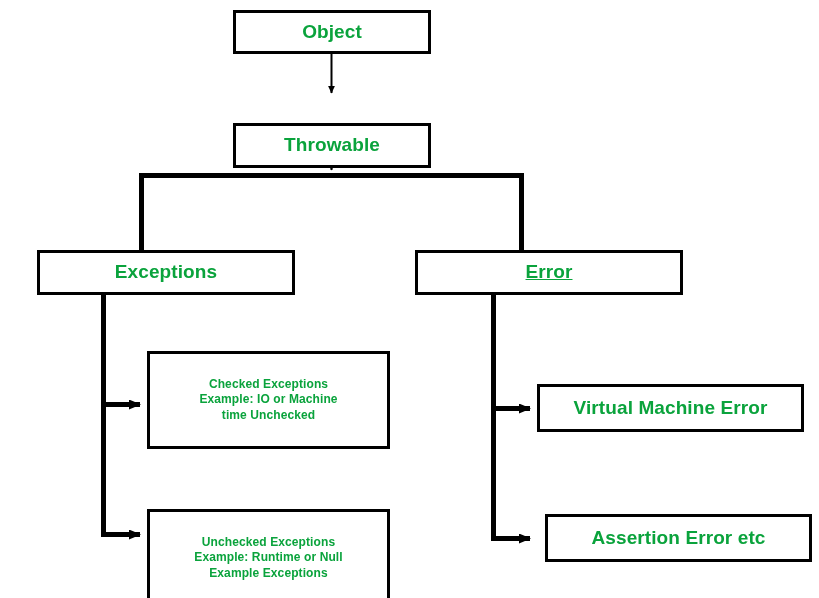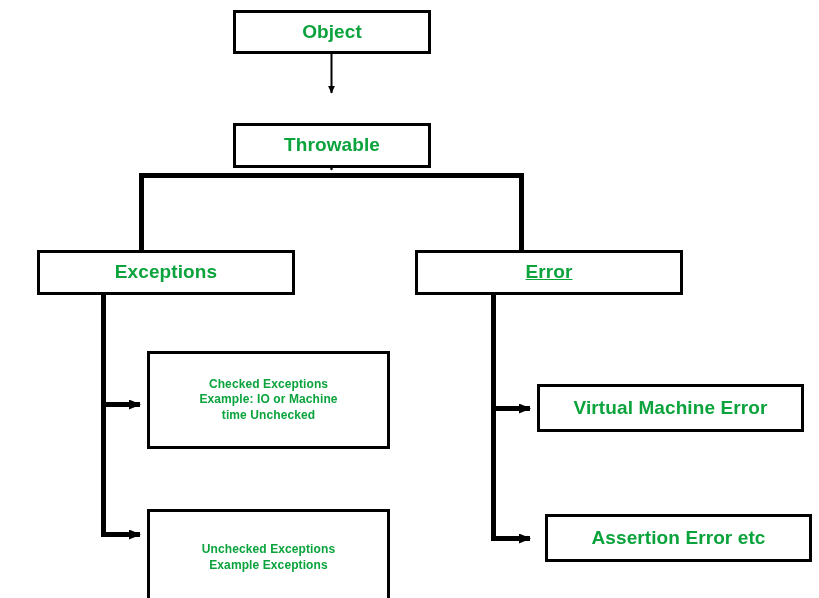--- a/index.html
+++ b/index.html
@@ -104,20 +104,21 @@
   </div>
 
   <div class="node-box t-sm" style="left:147px; top:351px; width:243px; height:98px;">
     <span class="line">Checked Exceptions</span>
     <span class="line">Example: IO or Machine</span>
     <span class="line">time Unchecked</span>
   </div>
 
   <div class="node-box t-sm" style="left:147px; top:497px; width:243px; height:98px;margin-top:12px;">
     <span class="line">Unchecked Exceptions</span>
+    <span class="line">Example: Runtime or Null</span>
     <span class="line">Example Exceptions</span>
   </div>
 
   <div class="node-box t-md" style="left:537px; top:384px; width:267px; height:48px;">
     <span class="line">Virtual Machine Error</span>
   </div>
 
   <div class="node-box t-md" style="left:537px; top:514px; width:267px; height:48px;margin-left:8px;">
     <span class="line">Assertion Error etc</span>
   </div>

